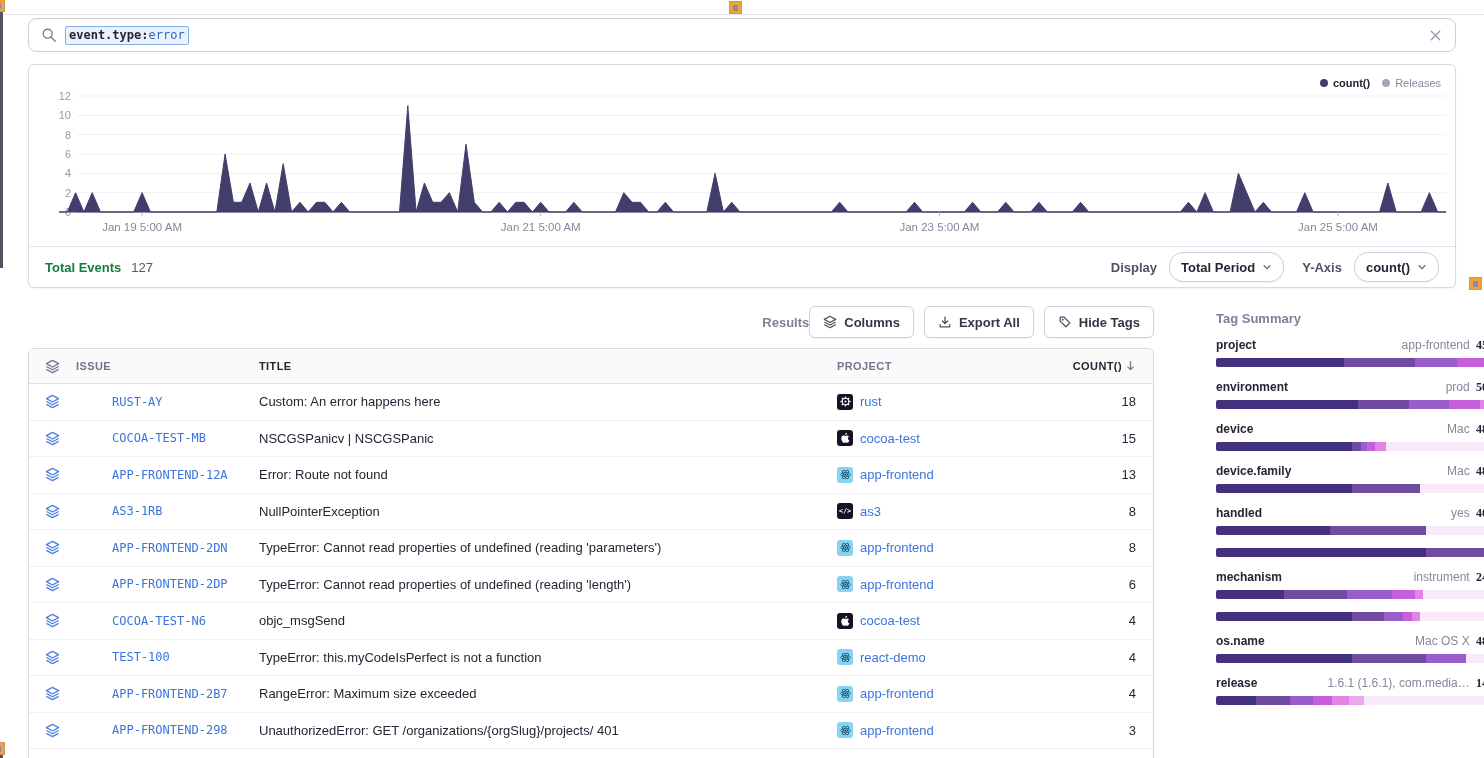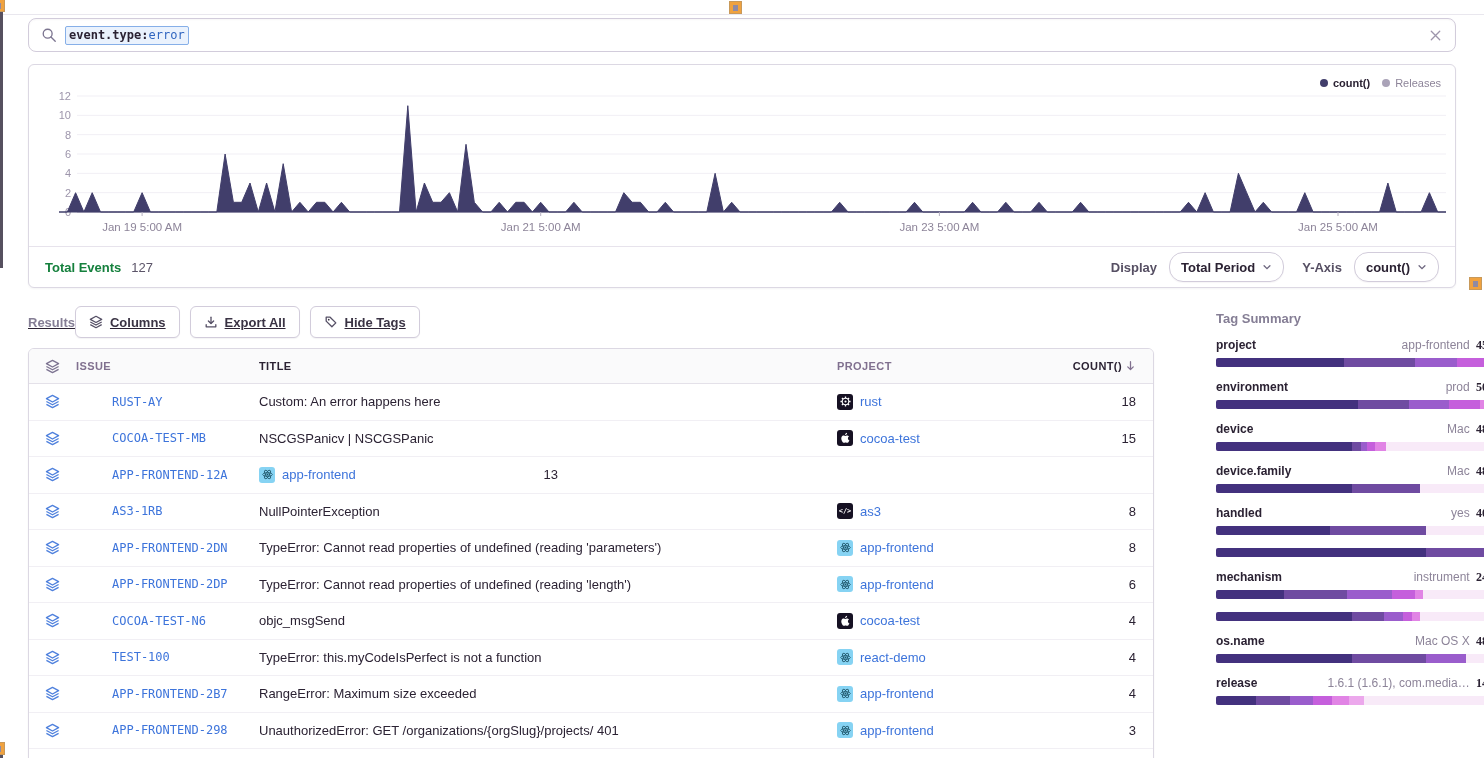--- a/index.html
+++ b/index.html
@@ -39,21 +39,21 @@
   .total-label { font-weight:bold; color:#15803d; }
   .total-value { color:#5b5468; margin-left:10px; }
   .chart-footer .spacer { flex:1; }
   .ctrl-label { font-weight:bold; color:#564f63; margin:0 12px 0 18px; font-size:13px; }
   .dropdown { height:30px; background:#fff; border:1px solid #d2ccdb; border-radius:14px; display:flex;
     align-items:center; gap:7px; padding:0 11px; font-size:13px; font-weight:bold; color:#2b2233;
     cursor:pointer; box-shadow:0 1px 1px rgba(43,34,51,.04); }
 
   
   .results-bar { position:absolute; top:305px; left:28px; width:1126px; height:34px;
-    display:flex; align-items:center; justify-content:flex-start;text-decoration:underline; }
+    display:flex; align-items:center; justify-content:flex-end; }
   .section-title { font-size:13px; font-weight:bold; color:#857e95; }
   .btn-group { display:flex; gap:10px; }
   .btn { height:32px; background:#fff; border:1px solid #d2ccdb; border-radius:6px; display:flex;
     align-items:center; gap:7px; padding:0 13px; font-size:13px; font-weight:bold; color:#3a3344;
     cursor:pointer; box-shadow:0 1px 1px rgba(43,34,51,.05); }
   .btn svg { stroke:#565066; }
 
   
   .table { position:absolute; top:348px; left:28px; width:1126px; height:412px; background:#fff;
     border:1px solid #dcd8e3; border-radius:6px 6px 0 0; overflow:hidden;
@@ -278,20 +278,21 @@
     <span class="cell c-check">
           <svg width="15" height="15" viewBox="0 0 16 16" fill="none" stroke="#4e80dd" stroke-width="1.4" stroke-linejoin="round">
             <path d="M8 1.5 14.5 5 8 8.5 1.5 5Z"></path>
             <path d="M1.5 8 8 11.5 14.5 8"></path>
             <path d="M1.5 11 8 14.5 14.5 11"></path>
           </svg>
         </span>
     <span class="cell c-issue">
           <a class="issue-link">APP-FRONTEND-12A</a>
         </span>
+    <span class="cell c-title">Error: Route not found</span>
     <span class="cell c-project">
           <span class="pic blue">
             <svg width="13" height="13" viewBox="0 0 16 16" fill="none" stroke="#20576b" stroke-width="1">
               <ellipse cx="8" cy="8" rx="6" ry="2.3"></ellipse>
               <ellipse cx="8" cy="8" rx="6" ry="2.3" transform="rotate(60 8 8)"></ellipse>
               <ellipse cx="8" cy="8" rx="6" ry="2.3" transform="rotate(120 8 8)"></ellipse>
               <circle cx="8" cy="8" r="1.2" fill="#20576b" stroke="none"></circle>
             </svg>
           </span>
           <a class="proj-name">app-frontend</a>

